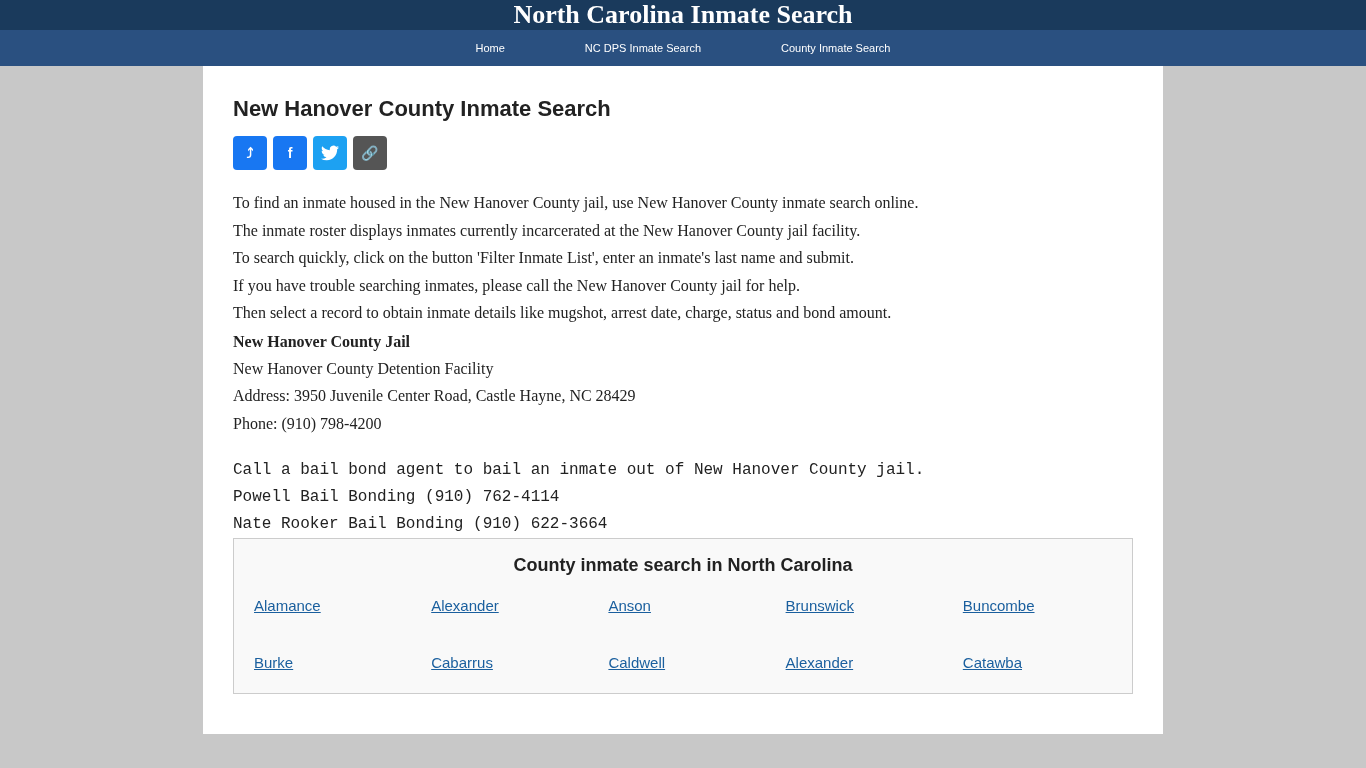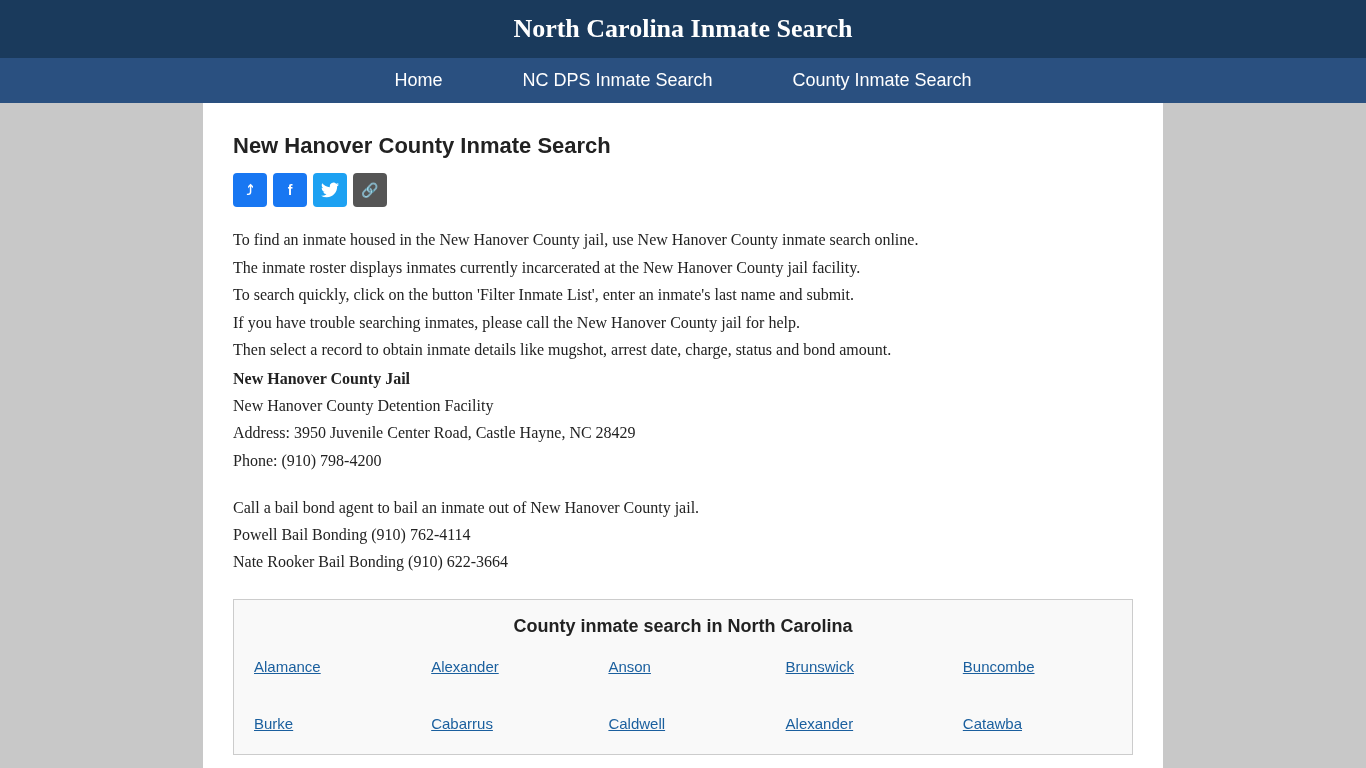--- a/index.html
+++ b/index.html
@@ -7,42 +7,42 @@
       font-family: Georgia, 'Times New Roman', serif;
       font-size: 16px;
       background-color: #c8c8c8;
       color: #222;
     }
 
     
     #site-header {
       background-color: #1a3a5c;
       text-align: center;
-      padding: 14px 20px;
+      padding: 0 20px;
     }
     #site-header h1 {
       color: #ffffff;
       font-size: 26px;
       font-weight: bold;
       font-family: Georgia, serif;
     }
 
     
     #main-nav {
       background-color: #2a5080;
       display: flex;
       justify-content: center;
       gap: 0;
     }
     #main-nav a {
       color: #ffffff;
       text-decoration: none;
       padding: 12px 40px;
       font-family: Arial, sans-serif;
-      font-size: 18px;
+      font-size: 11px;
       display: inline-block;
     }
 
     
     #content-wrapper {
       max-width: 960px;
       margin: 0 auto;
       background: #ffffff;
       padding: 20px 30px 40px 30px;
       min-height: calc(768px - 108px);
@@ -101,22 +101,22 @@
 
     
     .content-link {
       color: #1a5f9e;
       text-decoration: underline;
       cursor: pointer;
     }
 
     
     #bail-info {
-      margin-bottom: 24px;
       line-height: 1.7;
+      font-family: Liberation Mono, monospace;
     }
 
     
     #county-section {
       border: 1px solid #ccc;
       background: #f9f9f9;
       padding: 16px 20px;
     }
     #county-section h2 {
       text-align: center;

